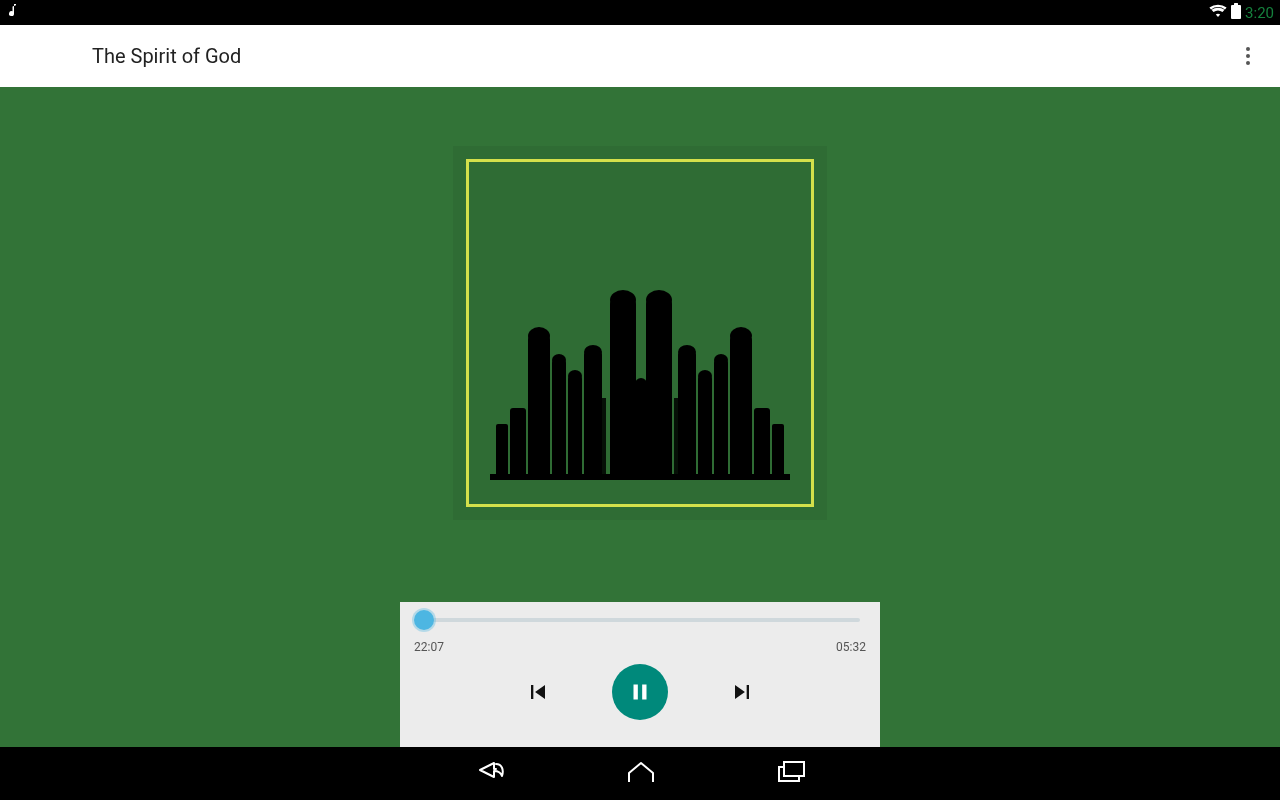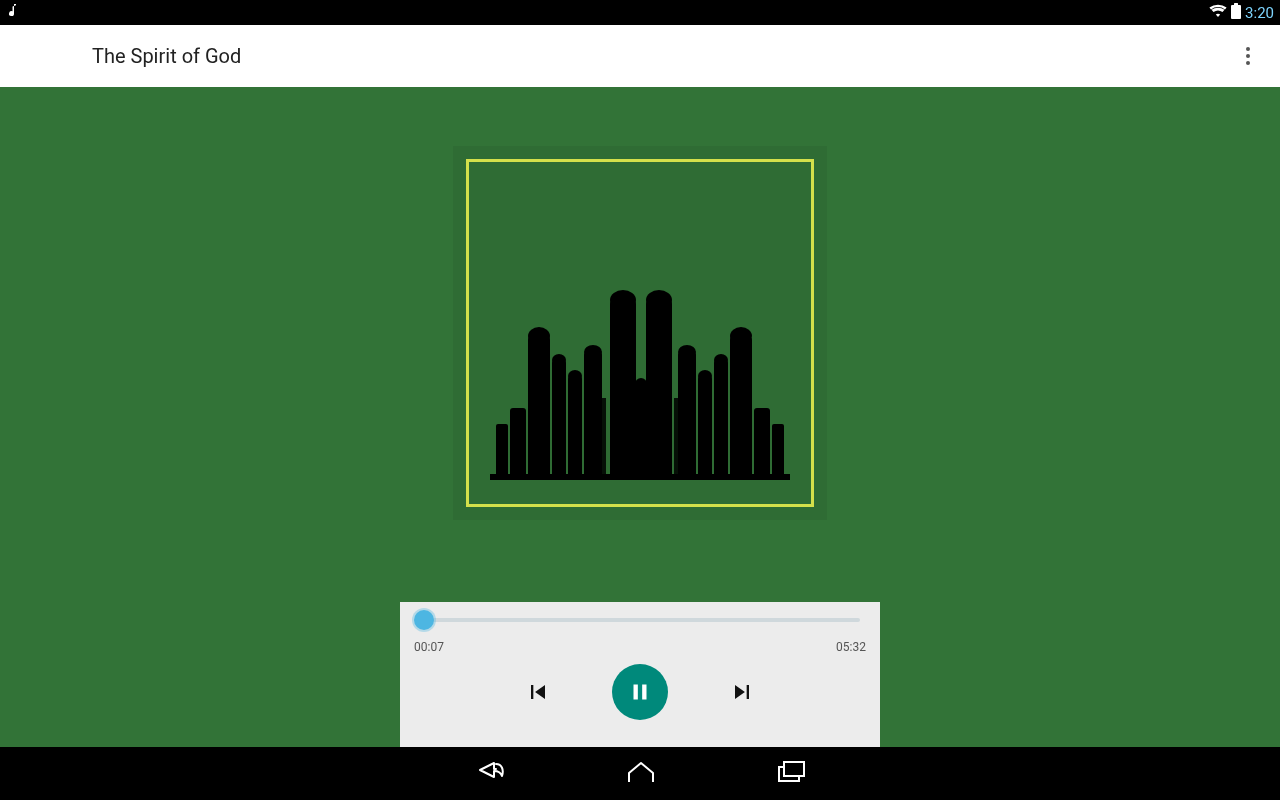--- a/index.html
+++ b/index.html
@@ -8,21 +8,21 @@
   height: 800px;
   font-family: Roboto, "Helvetica Neue", Arial, sans-serif;
   overflow: hidden;
   background: #000;
 }
 
 
 .status-bar {
   height: 25px;
   background: #000;
-  color: #7dd3fc;
+  color: #15803d;
   display: flex;
   align-items: center;
   padding: 0 6px;
   font-size: 14px;
 }
 .status-bar .left { flex: 0 0 auto; }
 .status-bar .spacer { flex: 1; }
 .status-bar .right { display: flex; align-items: center; gap: 4px; }
 
 
@@ -257,21 +257,21 @@
     </div>
   </div>
 
   <div class="player">
     <div class="seek-wrap">
       <div class="track-bg"></div>
       <div class="track-fg"></div>
       <div class="thumb"></div>
     </div>
     <div class="times">
-      <span>00:07</span>
+      <span>22:07</span>
       <span>05:32</span>
     </div>
     <div class="controls">
       <div class="ctrl-btn">
         <svg width="28" height="28" viewBox="0 0 24 24">
             <path d="M6 6h2v12H6V6zm3.5 6l8.5 6V6l-8.5 6z" fill="#111"></path>
           </svg>
       </div>
       <div class="ctrl-btn play-pause">
         <svg width="26" height="26" viewBox="0 0 24 24">

